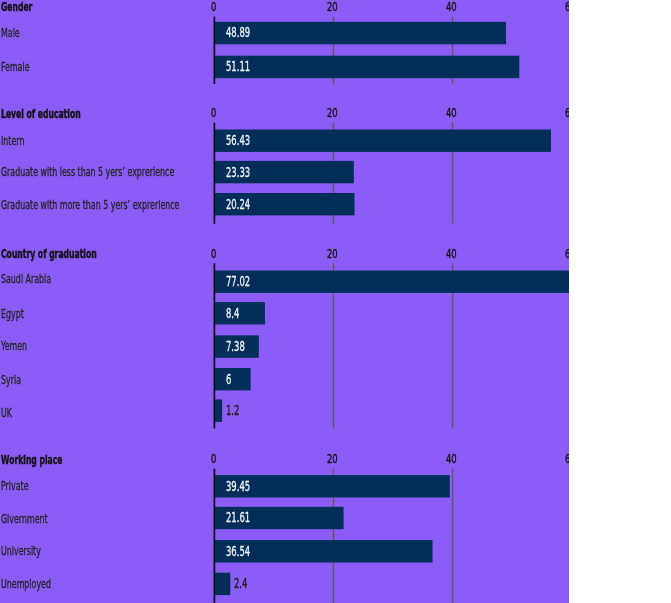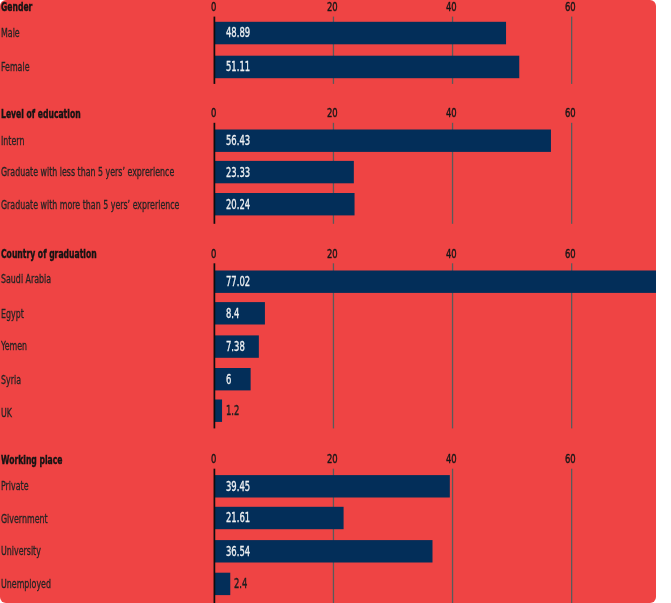--- a/index.html
+++ b/index.html
@@ -1,20 +1,20 @@
 <!DOCTYPE html>
 <html><head>
 <meta charset="utf-8">
 <title>Grouped horizontal bar chart</title>
 <style>
   html,body{margin:0;padding:0;background:#ffffff;}
   body{width:671px;height:603px;overflow:hidden;
        font-family:"DejaVu Sans",sans-serif;font-stretch:condensed;
        -webkit-font-smoothing:antialiased;}
-  #chart{position:relative;width:656px;height:603px;background:#ef4444;overflow:hidden;border-radius:6px;}
+  #chart{position:relative;width:569px;height:603px;background:#8b5cf6;overflow:hidden;}
   #plot-svg{position:absolute;left:0;top:0;width:671px;height:603px;}
   .sec-title{position:absolute;left:1px;font-size:12.8px;font-weight:bold;color:#141414;
              white-space:nowrap;transform-origin:left top;transform:scaleX(0.665);line-height:13px;
              -webkit-text-stroke:0.42px #141414;}
   .cat-label{position:absolute;left:1px;font-size:12.8px;color:#242424;white-space:nowrap;
              transform-origin:left top;transform:scaleX(0.686);line-height:13px;
              -webkit-text-stroke:0.3px #242424;}
   .tick-label{position:absolute;font-size:13px;color:#161616;white-space:nowrap;
               transform-origin:left top;transform:scaleX(0.72);line-height:13px;
               -webkit-text-stroke:0.42px #161616;}

